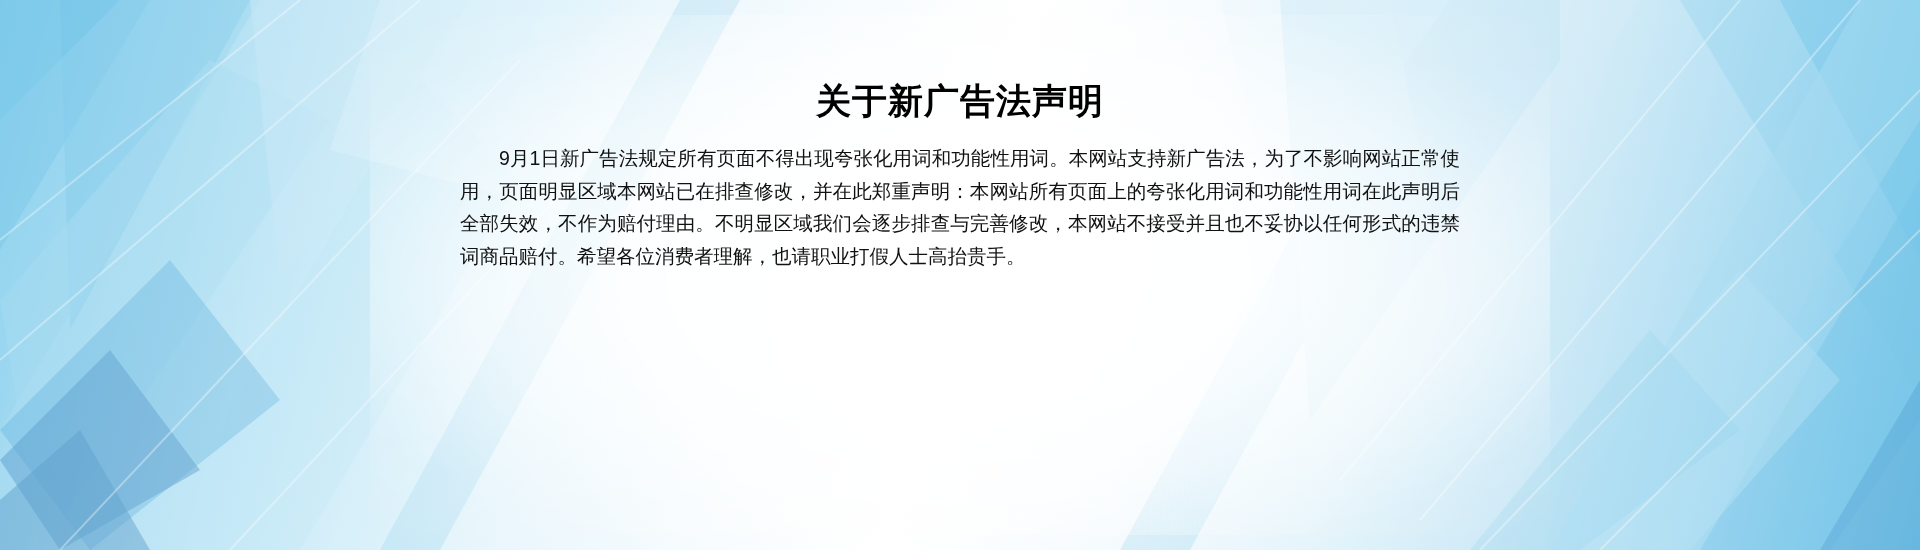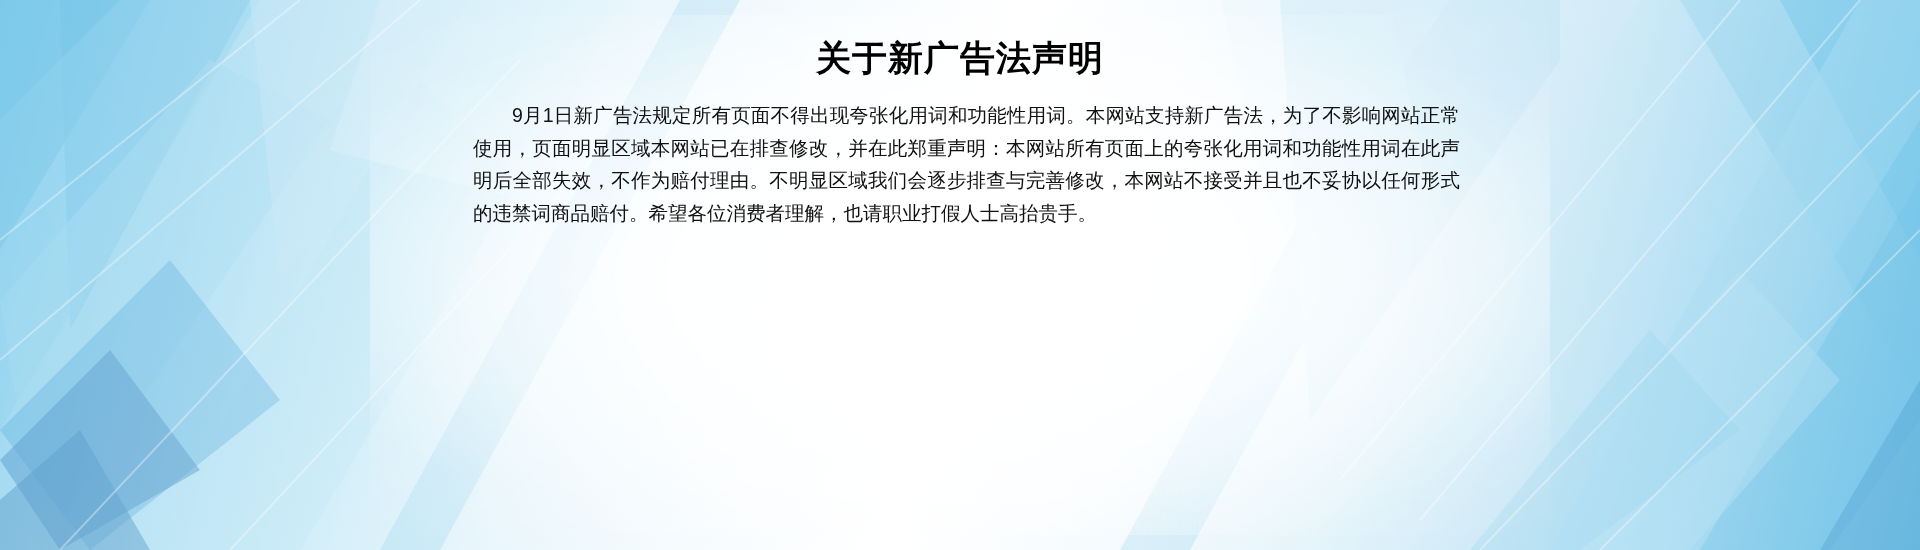--- a/index.html
+++ b/index.html
@@ -57,21 +57,21 @@
 
   
   .content {
     position: absolute;
     left: 50%;
     top: 0;
     transform: translateX(-50%);
     width: 1000px;
     height: 550px;
     box-sizing: border-box;
-    padding-top: 35px;
+    padding-top: 78px;
   }
   .page-title {
     font-size: 35px;
     font-weight: bold;
     color: #000000;
     text-align: center;
     letter-spacing: 1px;
     line-height: 46px;
     margin: 0 0 18px 0;
   }
@@ -79,21 +79,20 @@
     font-size: 19.5px;
     line-height: 32.5px;
     color: #111111;
     text-align: justify;
     text-justify: inter-ideograph;
     margin: 0;
     letter-spacing: 0px;
   }
   .para.indent {
     text-indent: 2em;
-    margin-left: 13px;
   }
 </style>
 </head>
 <body>
 
 <div id="banner">
 
   <div class="deco" style="left:0; top:0; width:620px; height:550px;">
     <svg width="620" height="550" viewBox="0 0 620 550">
       <g opacity="0.55">

